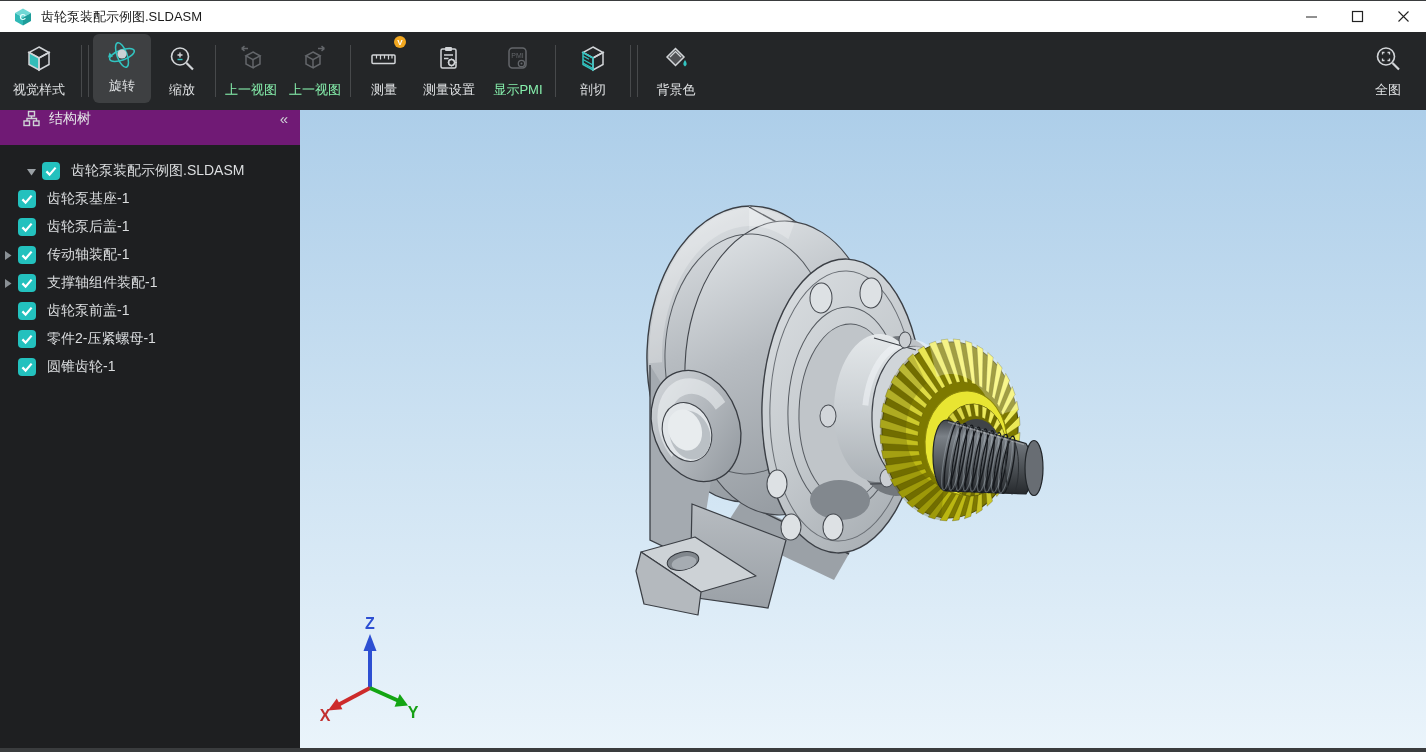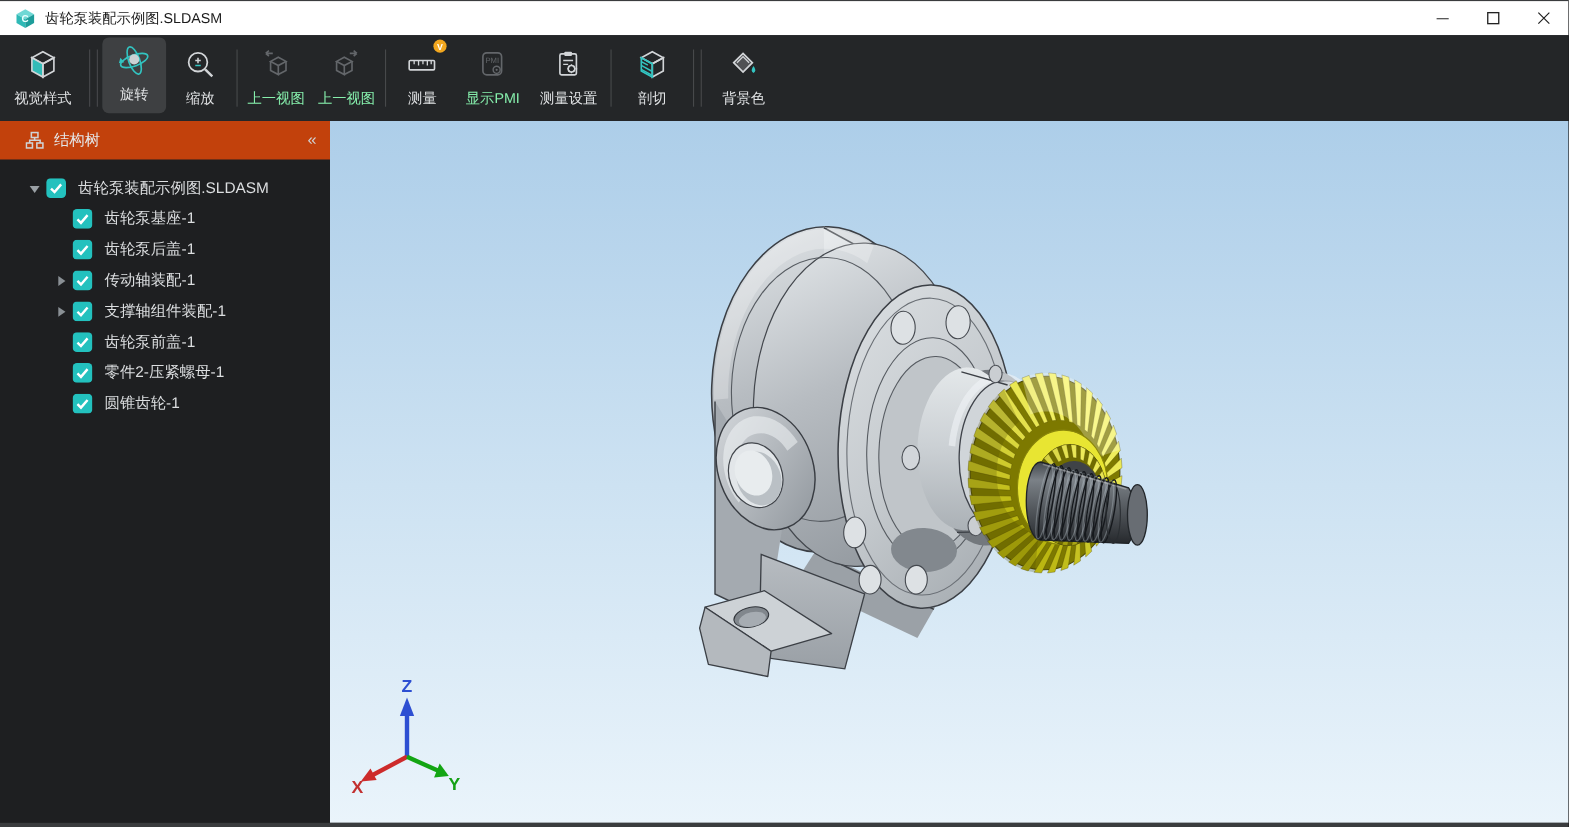--- a/index.html
+++ b/index.html
@@ -13,27 +13,27 @@
 .tool{display:flex;flex-direction:column;align-items:center;justify-content:flex-start;padding-top:8px}
 .ticon{height:38px;display:flex;align-items:center;justify-content:center}
 .tlabel{font-size:13px;color:#e0e2e4;margin-top:3px;white-space:nowrap}
 .tool.disabled .tlabel{color:#86efac}
 .tool.active{background:#3e4042;border-radius:6px;margin:2px 1px 7px;padding-top:2px}
 .tsep{width:1px;background:#47494b;margin:13px 3px}
 .badgewrap{position:relative}
 .badge{position:absolute;top:-4px;right:-7px;width:12px;height:12px;border-radius:50%;background:#f2a71f;color:#fff;font-size:8px;font-weight:bold;display:flex;align-items:center;justify-content:center}
 .right-tools{margin-left:auto;display:flex;margin-right:8px}
 .sidebar{position:absolute;top:110px;left:0;width:300px;bottom:4px;background:#1e1f21}
-.sb-header{height:35px;background:#c2410c;display:flex;align-items:center;padding:0 14px 0 23px}
+.sb-header{height:35px;background:#701a75;display:flex;padding:0 14px 0 23px}
 .sb-title{font-size:14px;color:#e4e6e8;margin-left:9px}
 .sb-collapse{margin-left:auto;color:#cfd3d6;font-size:15px;letter-spacing:-2px}
 .tree{padding-top:12px}
 .trow{height:28px;display:flex;align-items:center;font-size:14px;color:#dcdee0}
 .trow.root{padding-left:24px}
-.trow.child{padding-left:48px}
+.trow.child{}
 .arrow{width:14px;height:14px;display:flex;align-items:center;justify-content:center}
 .cbx{margin-left:4px;width:18px;height:18px}
 .tl{margin-left:11px;white-space:nowrap}
 .viewport{position:absolute;left:300px;top:110px;right:0;bottom:4px;background:linear-gradient(180deg,#adcee9 0%,#cde2f2 52%,#eaf4fb 100%)}
 .viewport svg.scene{position:absolute;left:0;top:0}
 .bottombar{position:absolute;left:0;right:0;bottom:0;height:4px;background:#3a3c3e}
 </style>
 </head>
 <body>
 
@@ -124,43 +124,43 @@
   <div class="tool" style="width:60px">
     <div class="ticon badgewrap">
       <svg width="30" height="30" viewBox="0 0 30 30" fill="none">
         <rect x="3" y="11" width="23" height="8.5" rx="1" stroke="#d2d5d8" stroke-width="1.5"></rect>
         <path d="M7.5 11 v3.4 M11.5 11 v4.6 M15.5 11 v3.4 M19.5 11 v4.6 M23 11 v3.4" stroke="#d2d5d8" stroke-width="1.2"></path>
       </svg>
       <span class="badge">V</span>
     </div>
     <span class="tlabel">测量</span>
   </div>
-  <div class="tool disabled" style="width:68px">
-    <div class="ticon">
-      <svg width="30" height="30" viewBox="0 0 30 30" fill="none" stroke="#63666a">
-        <rect x="6" y="4" width="17" height="20" rx="3.5" stroke-width="1.5"></rect>
-        <text x="14.5" y="13.5" font-size="7" fill="#63666a" stroke="none" text-anchor="middle">PMI</text>
-        <circle cx="18.5" cy="19.5" r="3.2" stroke-width="1.3"></circle>
-        <circle cx="18.5" cy="19.5" r="1" fill="#63666a" stroke="none"></circle>
-      </svg>
-    </div>
-    <span class="tlabel">显示PMI</span>
-  </div>
   <div class="tool" style="width:70px">
     <div class="ticon">
       <svg width="30" height="30" viewBox="0 0 30 30" fill="none" stroke="#d2d5d8">
         <rect x="7" y="5" width="15" height="19" rx="1.5" stroke-width="1.5"></rect>
         <rect x="11" y="3" width="7" height="4" rx="1" fill="#d2d5d8" stroke="none"></rect>
         <path d="M10 11 H19 M10 14.5 H14.5" stroke-width="1.3"></path>
         <circle cx="17.5" cy="18.5" r="3" stroke-width="1.4"></circle>
         <path d="M17.5 14.5 v1.6 M17.5 20.9 v1.6 M13.8 18.5 h1.6 M21.1 18.5 h1.6 M14.9 15.9 l1.1 1.1 M19 20 l1.1 1.1 M20.1 15.9 L19 17 M16 20 l-1.1 1.1" stroke-width="1.2"></path>
       </svg>
     </div>
     <span class="tlabel">测量设置</span>
   </div>
+  <div class="tool disabled" style="width:68px">
+    <div class="ticon">
+      <svg width="30" height="30" viewBox="0 0 30 30" fill="none" stroke="#63666a">
+        <rect x="6" y="4" width="17" height="20" rx="3.5" stroke-width="1.5"></rect>
+        <text x="14.5" y="13.5" font-size="7" fill="#63666a" stroke="none" text-anchor="middle">PMI</text>
+        <circle cx="18.5" cy="19.5" r="3.2" stroke-width="1.3"></circle>
+        <circle cx="18.5" cy="19.5" r="1" fill="#63666a" stroke="none"></circle>
+      </svg>
+    </div>
+    <span class="tlabel">显示PMI</span>
+  </div>
   <div class="tsep"></div>
   <div class="tool" style="width:68px">
     <div class="ticon">
       <svg width="30" height="30" viewBox="0 0 30 30" fill="none" stroke="#d2d5d8" stroke-width="1.5">
         <polygon points="15,3 25,8.5 15,14 5,8.5"></polygon>
         <polygon points="25,8.5 15,14 15,26 25,20.5"></polygon>
         <polygon points="5,8.5 15,14 15,26 5,20.5" stroke="#32c4c1"></polygon>
         <path d="M5 12 l6 3.3 M5 15.5 l10 5.5 M5 19 l10 5.5 M9.5 11 l5.5 3" stroke="#32c4c1" stroke-width="1.3"></path>
       </svg>
     </div>
@@ -172,20 +172,30 @@
     <div class="ticon">
       <svg width="30" height="30" viewBox="0 0 30 30" fill="none">
         <polygon points="6,13 14.5,4.5 23,13 14.5,21.5" stroke="#d2d5d8" stroke-width="1.5" fill="rgba(210,213,216,0.25)"></polygon>
         <path d="M9 13 L14.5 7.5 L20 13" stroke="#d2d5d8" stroke-width="1.2"></path>
         <path d="M24 16 q3.4 4.6 0 6.4 q-3.4 -1.8 0 -6.4" fill="#32c4c1"></path>
       </svg>
     </div>
     <span class="tlabel">背景色</span>
   </div>
   <div class="right-tools">
+    <div class="tool" style="width:60px">
+      <div class="ticon">
+        <svg width="30" height="30" viewBox="0 0 30 30" fill="none" stroke="#d2d5d8">
+          <circle cx="13" cy="12.5" r="8.5" stroke-width="1.6"></circle>
+          <path d="M19.5 19 L26 25.5" stroke-width="2.2"></path>
+          <path d="M9.5 10.5 V8.5 H11.5 M14.5 8.5 H16.5 V10.5 M16.5 14.5 V16.5 H14.5 M11.5 16.5 H9.5 V14.5" stroke-width="1.3"></path>
+        </svg>
+      </div>
+      <span class="tlabel">全图</span>
+    </div>
   </div>
 </div>
 
 <div class="sidebar">
   <div class="sb-header">
     <svg width="17" height="17" viewBox="0 0 17 17" fill="none" stroke="#cfd3d6" stroke-width="1.4">
       <rect x="5.5" y="1.5" width="6" height="4.5"></rect>
       <rect x="1" y="11" width="5.5" height="4.5"></rect>
       <rect x="10.5" y="11" width="5.5" height="4.5"></rect>
       <path d="M8.5 6 V8.5 M4 11 V8.5 H13.5 V11"></path>

